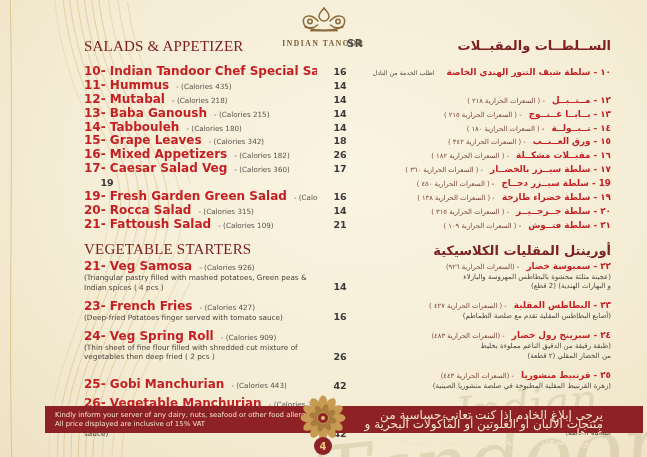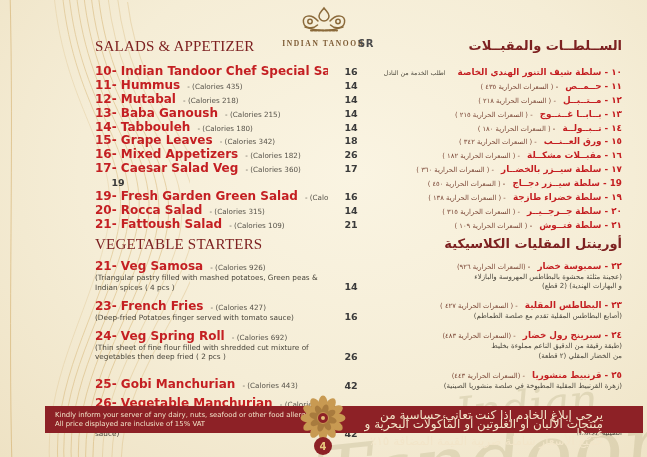--- a/index.html
+++ b/index.html
@@ -12,36 +12,36 @@
   .wm{position:absolute;right:-15px;bottom:-38px;text-align:right;pointer-events:none;
       font-family:"DejaVu Serif",serif;font-style:italic;color:rgba(160,150,100,.22);
       transform:rotate(-6deg);line-height:.8;}
   .wm .wm1{font-size:44px;display:block;margin-right:60px;}
   .wm .wm2{font-size:84px;display:block;}
   
   .logo{position:absolute;left:0;right:0;top:6px;text-align:center;}
   .logo-name{display:block;font-family:"Liberation Serif",serif;font-weight:bold;
              font-size:7.5px;letter-spacing:1.6px;color:#7c5a33;margin-top:1px;}
   
-  .menu{position:absolute;left:95px;top:38px;width:527px;}
+  .menu{position:absolute;left:84px;top:38px;width:527px;}
   .hdr-row{display:flex;align-items:flex-start;height:22px;}
   .sec-en{width:233px;font-family:"Liberation Serif",serif;font-size:15px;color:#7d2121;letter-spacing:.2px;}
   .sr{width:46px;text-align:right;font-size:10px;font-weight:bold;color:#4c4c4c;letter-spacing:.5px;}
   .sec-ar{flex:1;text-align:right;font-size:13px;font-weight:bold;color:#7d2121;direction:rtl;}
   .row{display:flex;align-items:baseline;}
   .row.s1{height:13.9px;}
   .en{width:233px;white-space:nowrap;overflow:hidden;}
   .iname{color:#c41f22;font-weight:bold;font-size:12px;}
   .ical{color:#57534a;font-size:7.2px;margin-left:2px;}
   .price{width:46px;text-align:center;font-weight:bold;font-size:9.5px;color:#3a3a3a;}
   .ar{flex:1;direction:rtl;text-align:right;white-space:nowrap;overflow:hidden;}
   .ar .iname{font-size:8.8px;}
   .ical-ar{color:#7a4636;font-size:6.8px;margin-right:2px;}
   .inote{color:#514d40;font-size:6.3px;margin-right:5px;}
-  .sec2{margin-top:9px;}
+  .sec2{margin-top:9px;align-items:flex-end;}
   .row.s2{align-items:flex-end;margin-bottom:5px;}
   .row.s2 .en,.row.s2 .ar{white-space:normal;}
   .nline{line-height:11px;white-space:nowrap;}
   .row.s2 .price{line-height:11px;}
   .desc{color:#4a463c;font-size:7.3px;line-height:9.4px;white-space:pre-line;}
   .desc-ar{color:#4a463c;font-size:7px;line-height:9.8px;white-space:pre-line;}
   
   .fband{position:absolute;left:45px;right:4px;top:406px;height:27px;background:#8d2126;
          display:flex;justify-content:space-between;align-items:flex-start;}
   .f-en{padding:5px 0 0 10px;color:#f2e5c9;font-size:6.9px;line-height:8.6px;white-space:pre-line;}
@@ -119,25 +119,20 @@
       <span class="inote">اطلب الخدمة من النادل</span>
     </div>
   </div>
 
   <div class="row s1">
     <div class="en">
       <span class="iname">11- Hummus</span>
       <span class="ical">- (Calories 435)</span>
     </div>
     <div class="price">14</div>
-    <div class="ar">
-      <span class="iname">١١ - حــمــص</span>
-      <span class="ical-ar">- ( السعرات الحرارية ٤٣٥ )</span>
-      <span class="inote"></span>
-    </div>
   </div>
 
   <div class="row s1">
     <div class="en">
       <span class="iname">12- Mutabal</span>
       <span class="ical">- (Calories 218)</span>
     </div>
     <div class="price">14</div>
     <div class="ar">
       <span class="iname">١٢ - مــتــبــل</span>
@@ -302,21 +297,21 @@
         <span class="ical-ar">- ( السعرات الحرارية ٤٢٧ )</span>
       </div>
       <div class="desc-ar">(أصابع البطاطس المقلية تقدم مع صلصة الطماطم)</div>
     </div>
   </div>
 
   <div class="row s2">
     <div class="en">
       <div class="nline">
         <span class="iname">24- Veg Spring Roll</span>
-        <span class="ical">- (Calories 692)</span>
+        <span class="ical">- (Calories 909)</span>
       </div>
       <div class="desc">(Thin sheet of fine flour filled with shredded cut mixture of
 vegetables then deep fried ( 2 pcs )</div>
     </div>
     <div class="price">26</div>
     <div class="ar">
       <div class="nline">
         <span class="iname">٢٤ - سبرينج رول خضار</span>
         <span class="ical-ar">- (السعرات الحرارية ٤٨٣)</span>
       </div>

